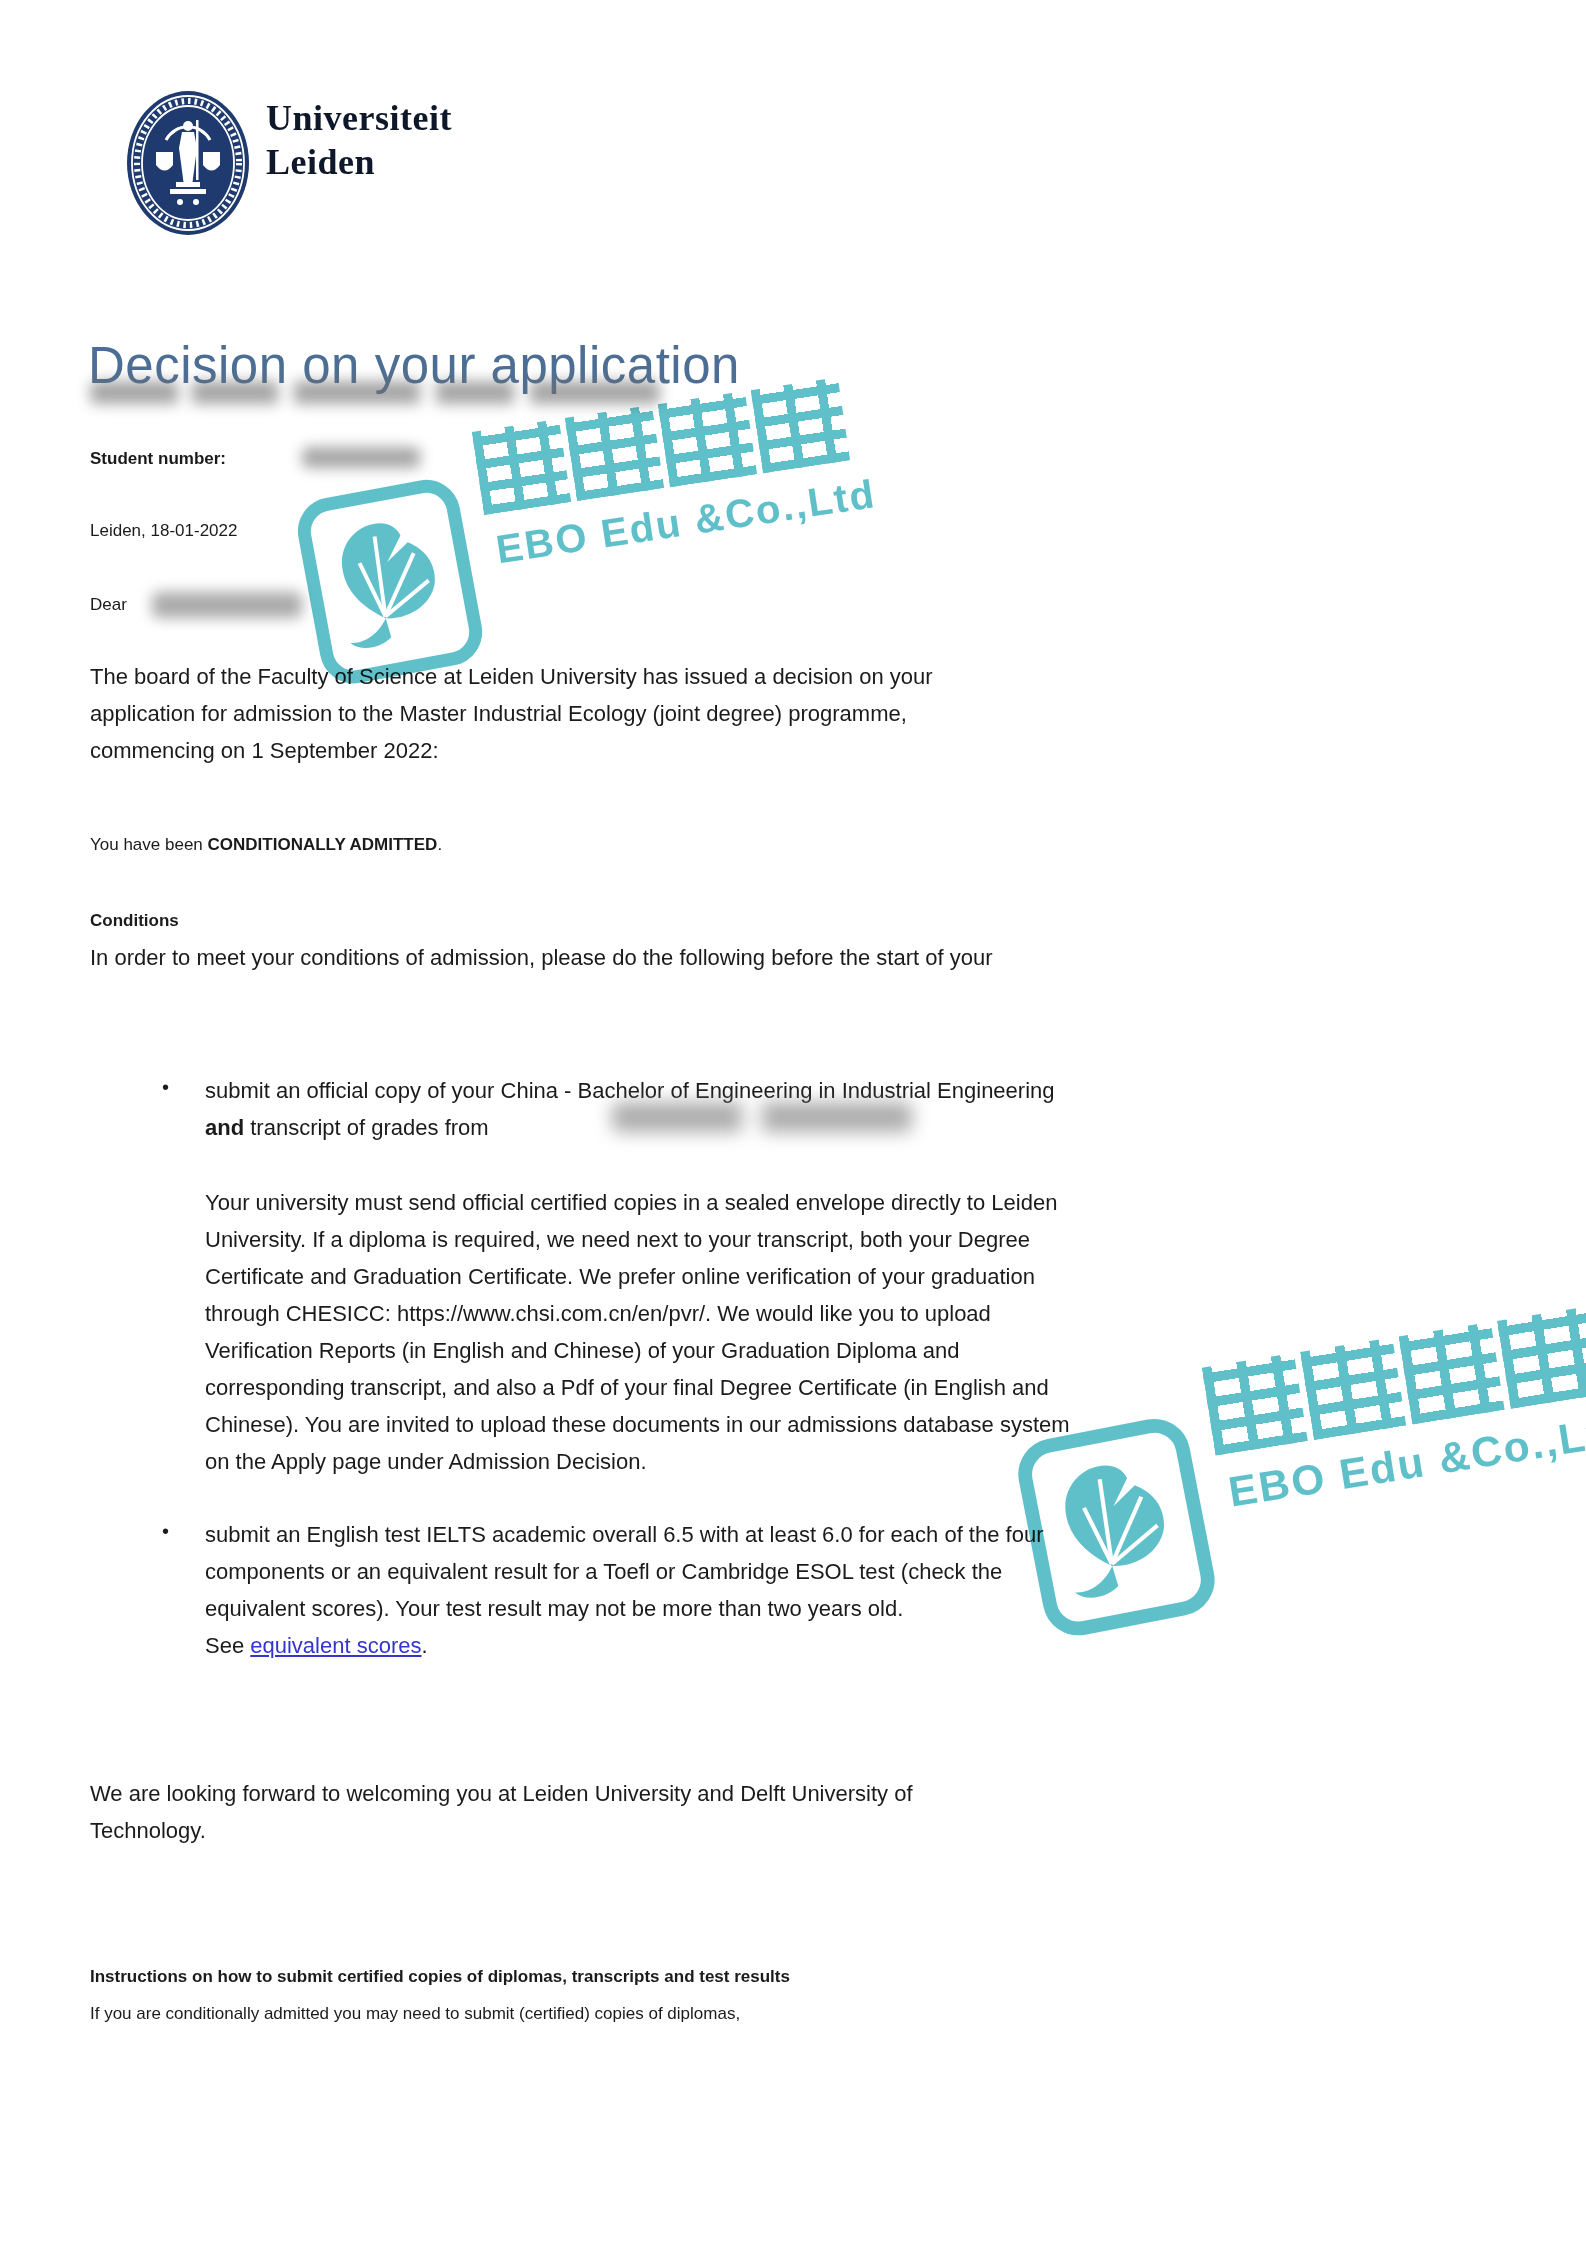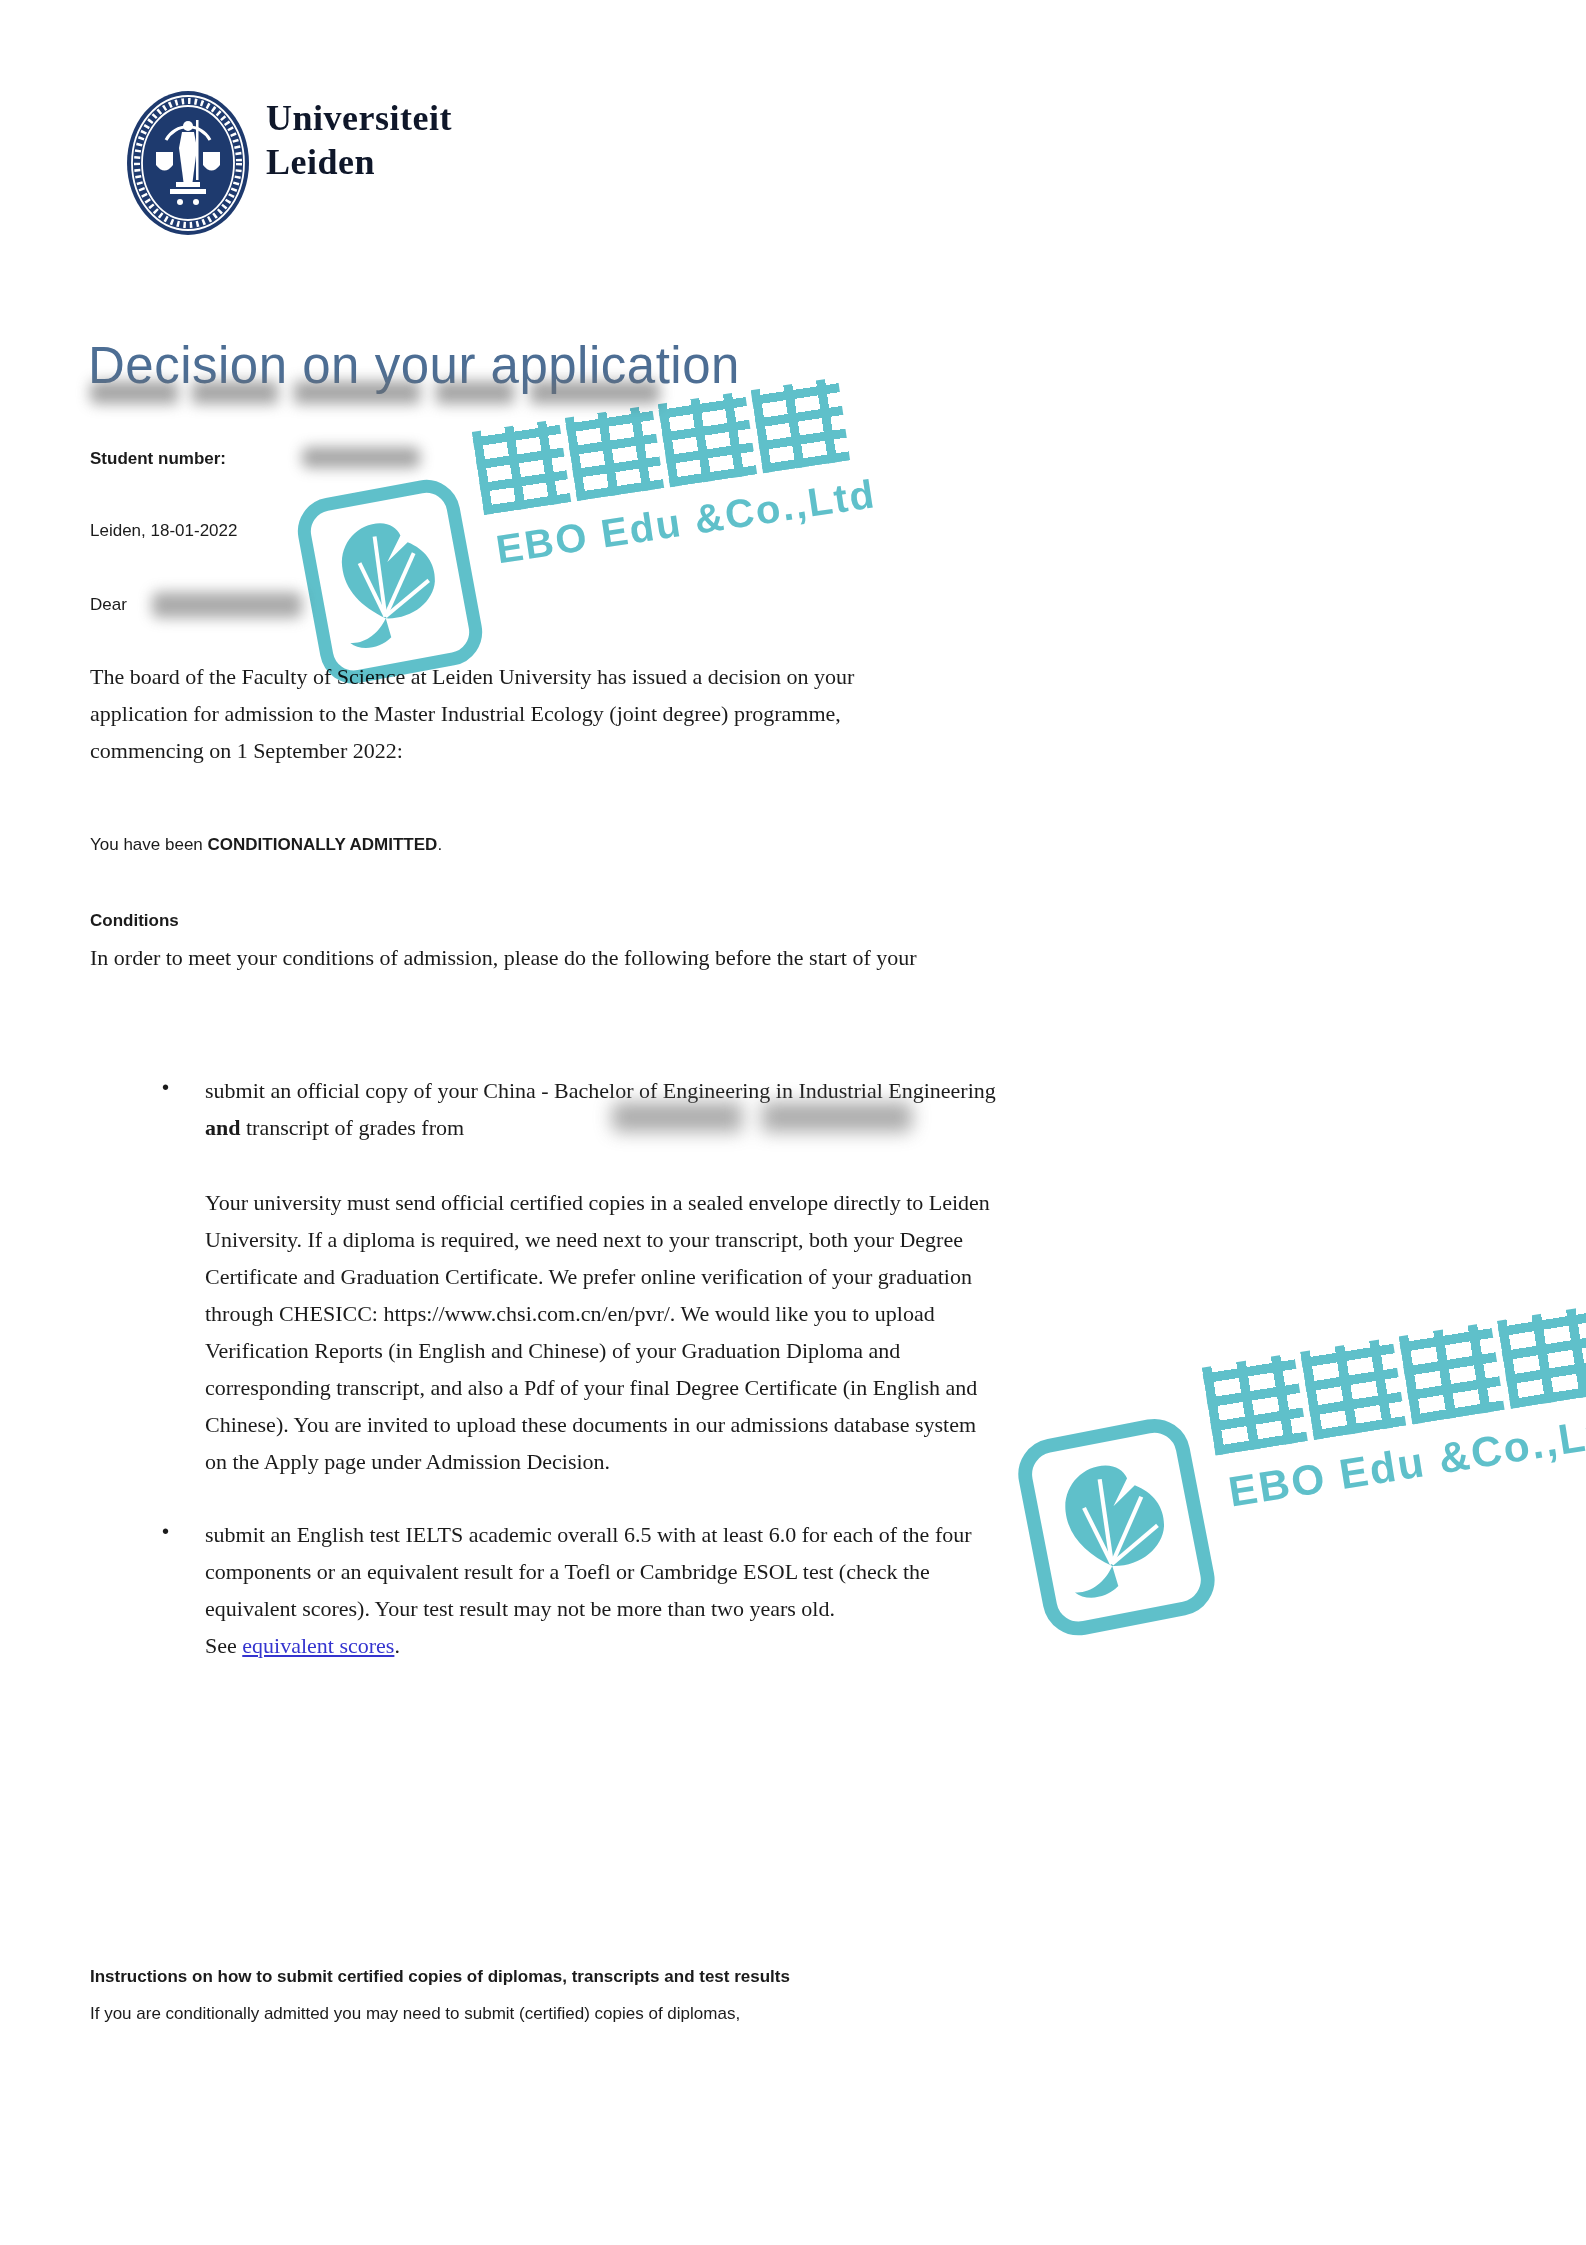--- a/index.html
+++ b/index.html
@@ -3,21 +3,21 @@
 <meta charset="utf-8">
 <style>
   html,body{margin:0;padding:0;background:#e8e8e8;}
   .page{
     position:relative;width:1586px;height:2245px;background:#ffffff;
     font-family:"Liberation Sans","DejaVu Sans",sans-serif;color:#161616;
     overflow:hidden;margin:0 auto;
   }
   .abs{position:absolute;}
   .tline{position:absolute;font-size:17px;line-height:37px;white-space:pre;color:#1b1b1b;}
-  .block{position:absolute;font-family:Liberation Serif, serif;}
+  .block{position:absolute;}
   .block .ln{font-size:22px;line-height:37px;white-space:pre;color:#1b1b1b;}
   .b{font-weight:700;}
   .title{
     position:absolute;left:88px;top:302px;font-size:51px;font-weight:400;
     color:#4d6e94;letter-spacing:0.5px;white-space:pre;
   }
   .wordmark{
     position:absolute;left:266px;color:#0f172a;font-family:"Liberation Serif","DejaVu Serif",serif;
     font-weight:700;font-size:36px;line-height:44px;white-space:pre;letter-spacing:0.5px;
   }
@@ -118,20 +118,24 @@
   </div>
 
   <div class="bullet-dot" style="left:162px;top:1520px;">•</div>
   <div class="block" style="left:205px;top:1516px;">
     <div class="ln">submit an English test IELTS academic overall 6.5 with at least 6.0 for each of the four</div>
     <div class="ln">components or an equivalent result for a Toefl or Cambridge ESOL test (check the</div>
     <div class="ln">equivalent scores). Your test result may not be more than two years old.</div>
     <div class="ln"><span>See </span><span class="link">equivalent scores</span><span>.</span></div>
   </div>
 
+  <div class="block" style="left:90px;top:1775px;">
+    <div class="ln">We are looking forward to welcoming you at Leiden University and Delft University of</div>
+    <div class="ln">Technology.</div>
+  </div>
 
   <div class="tline b" style="left:90px;top:1958px;">Instructions on how to submit certified copies of diplomas, transcripts and test results</div>
   <div class="tline" style="left:90px;top:1995px;">If you are conditionally admitted you may need to submit (certified) copies of diplomas,</div>
 
   <div class="wm" style="left:255px;top:436px;transform:rotate(-8.5deg);">
     <div class="wm-inner">
       <div class="wm-box">
         <svg class="wm-leaf" viewBox="0 0 120 140">
           <path d="M52 112 C 30 96 16 76 18 52 C 20 28 42 12 64 16 C 74 18 80 24 82 32 L 64 56 L 88 40 C 104 50 112 66 108 84 C 103 104 78 118 52 112 Z" fill="#49b7c3"></path>
           <g stroke="#ffffff" stroke-width="4" fill="none">

